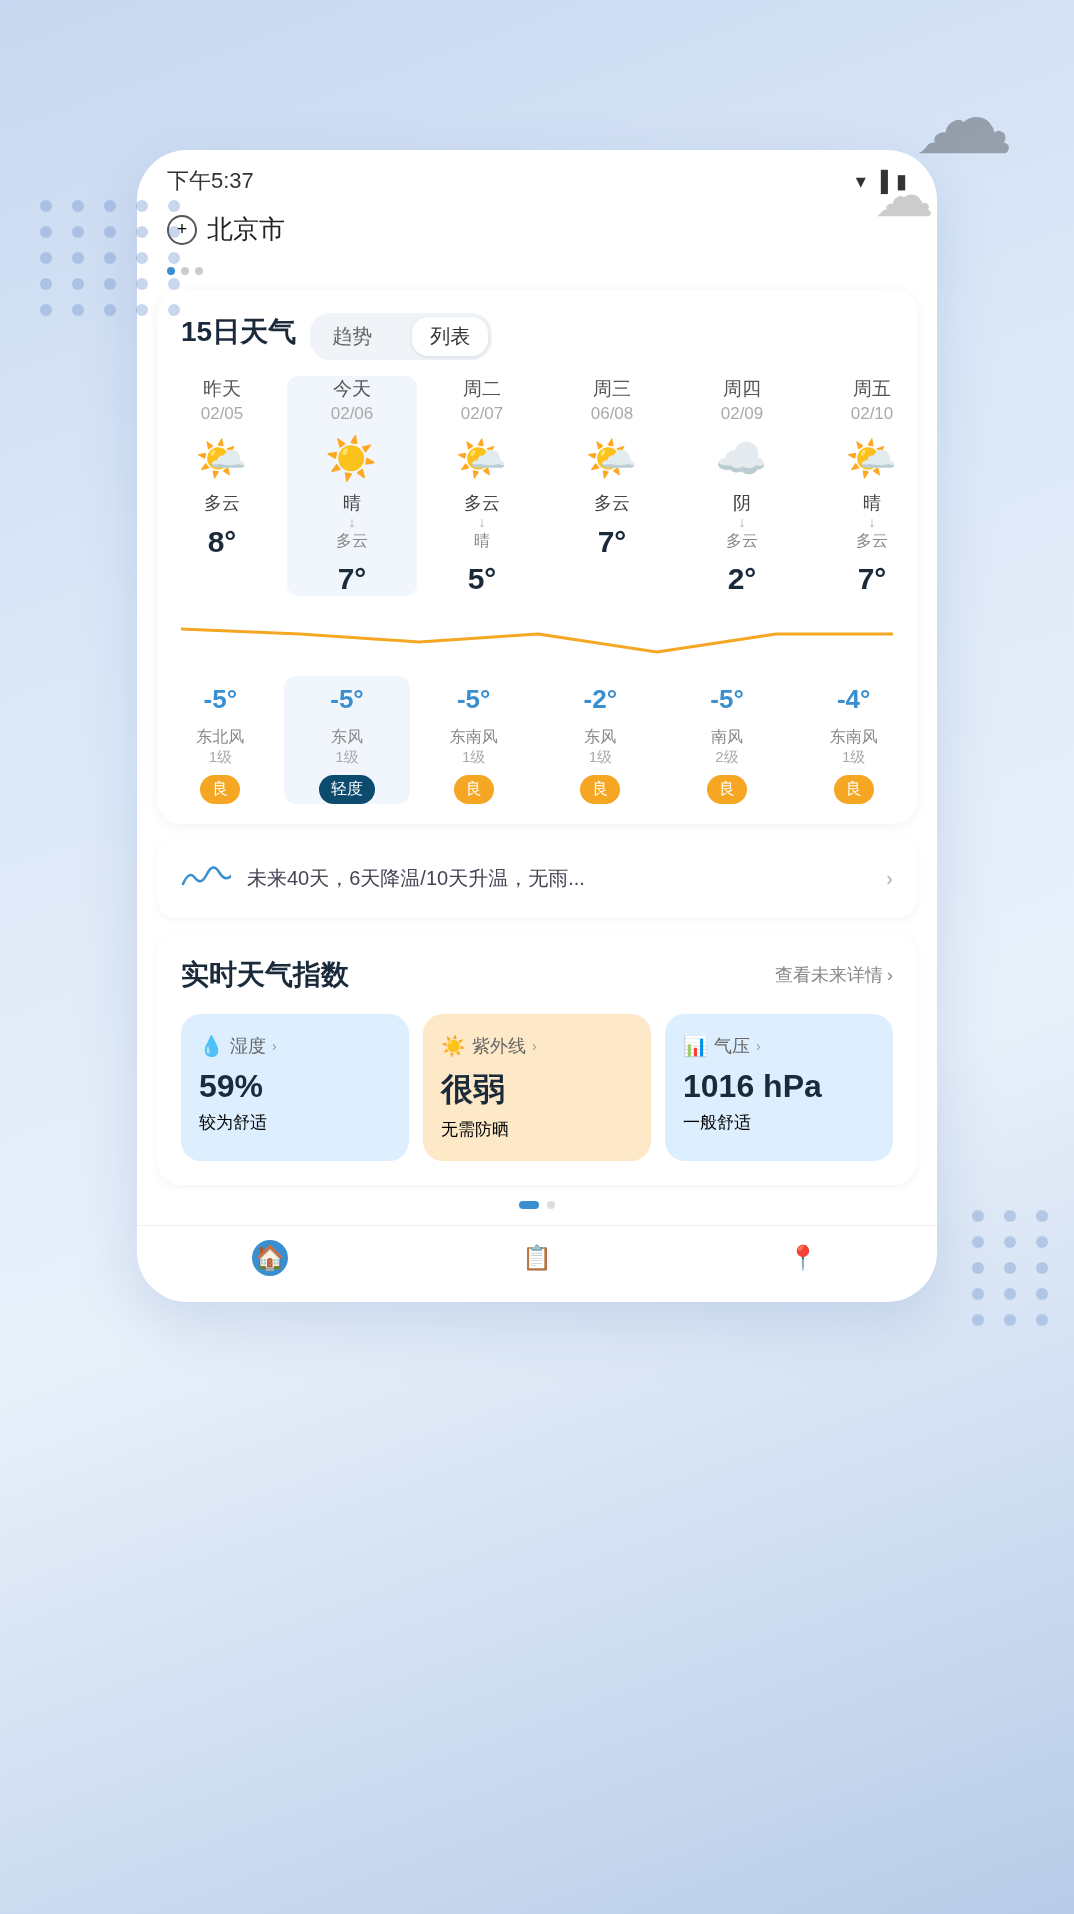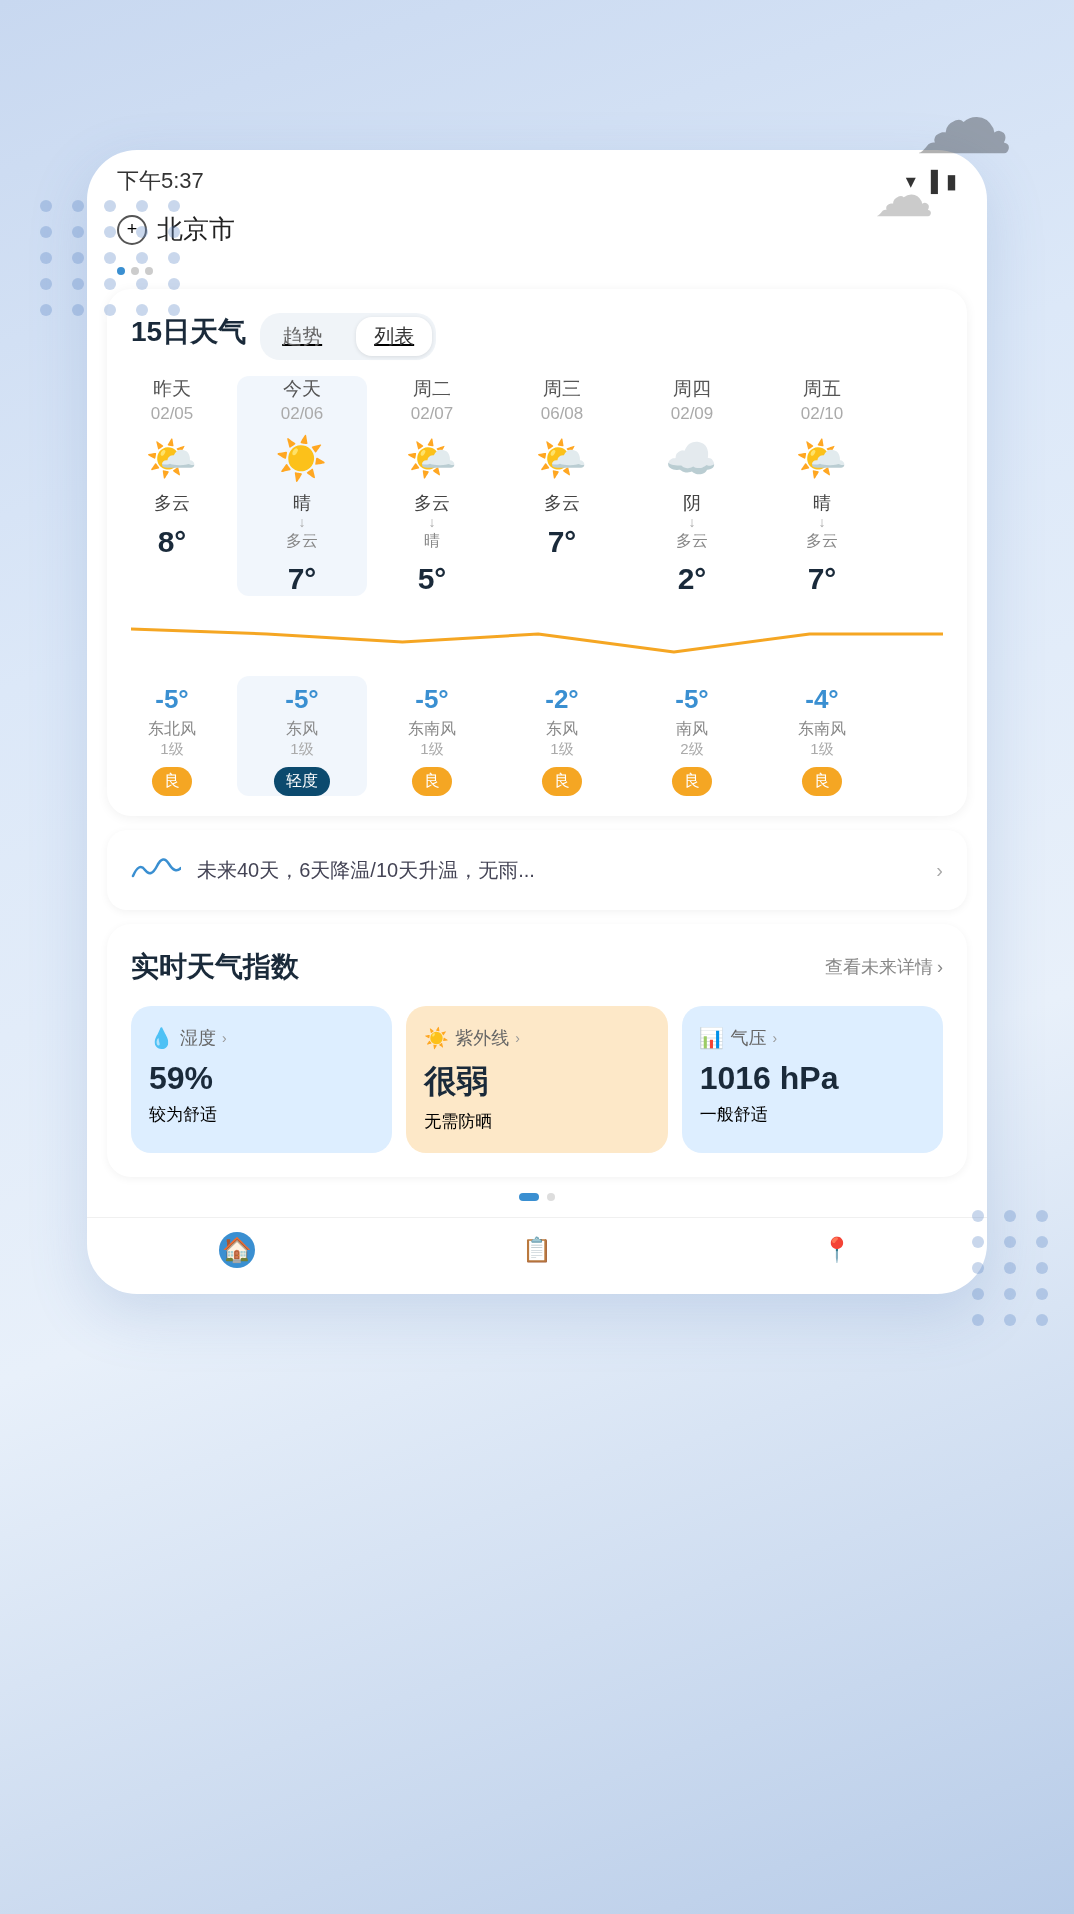--- a/index.html
+++ b/index.html
@@ -68,21 +68,21 @@
       font-weight: 400;
     }
 
     
     .phone-wrapper {
       display: flex;
       justify-content: center;
       margin-top: 30px;
     }
     .phone-mockup {
-      width: 900px;
+      width: 800px;
       background: white;
       border-radius: 50px;
       overflow: hidden;
       box-shadow: 0 20px 60px rgba(80,120,180,0.2);
       padding-bottom: 20px;
     }
 
     
     .status-bar {
       display: flex;
@@ -153,22 +153,21 @@
     .card-title {
       font-size: 28px;
       font-weight: 700;
       color: #1a2a3a;
     }
     .tab-group {
       display: flex;
       background: #f0f4f8;
       border-radius: 20px;
       padding: 4px;
-      gap: 16px;
-      text-decoration: underline;
+      gap: 22px;
     }
     .tab-btn {
       padding: 6px 18px;
       border-radius: 16px;
       font-size: 20px;
       border: none;
       cursor: pointer;
       background: transparent;
       color: #666;
     }
@@ -251,21 +250,21 @@
     .temp-low {
       font-size: 26px;
       font-weight: 600;
       color: #3a8fd1;
       margin-top: 8px;
     }
     .wind-info {
       font-size: 16px;
       color: #888;
       text-align: right;
-      margin-top: 4px;
+      margin-top: 12px;
     }
     .wind-level {
       font-size: 15px;
       color: #aaa;
       text-align: center;
     }
     .air-badge {
       margin-top: 8px;
       padding: 4px 12px;
       border-radius: 20px;

